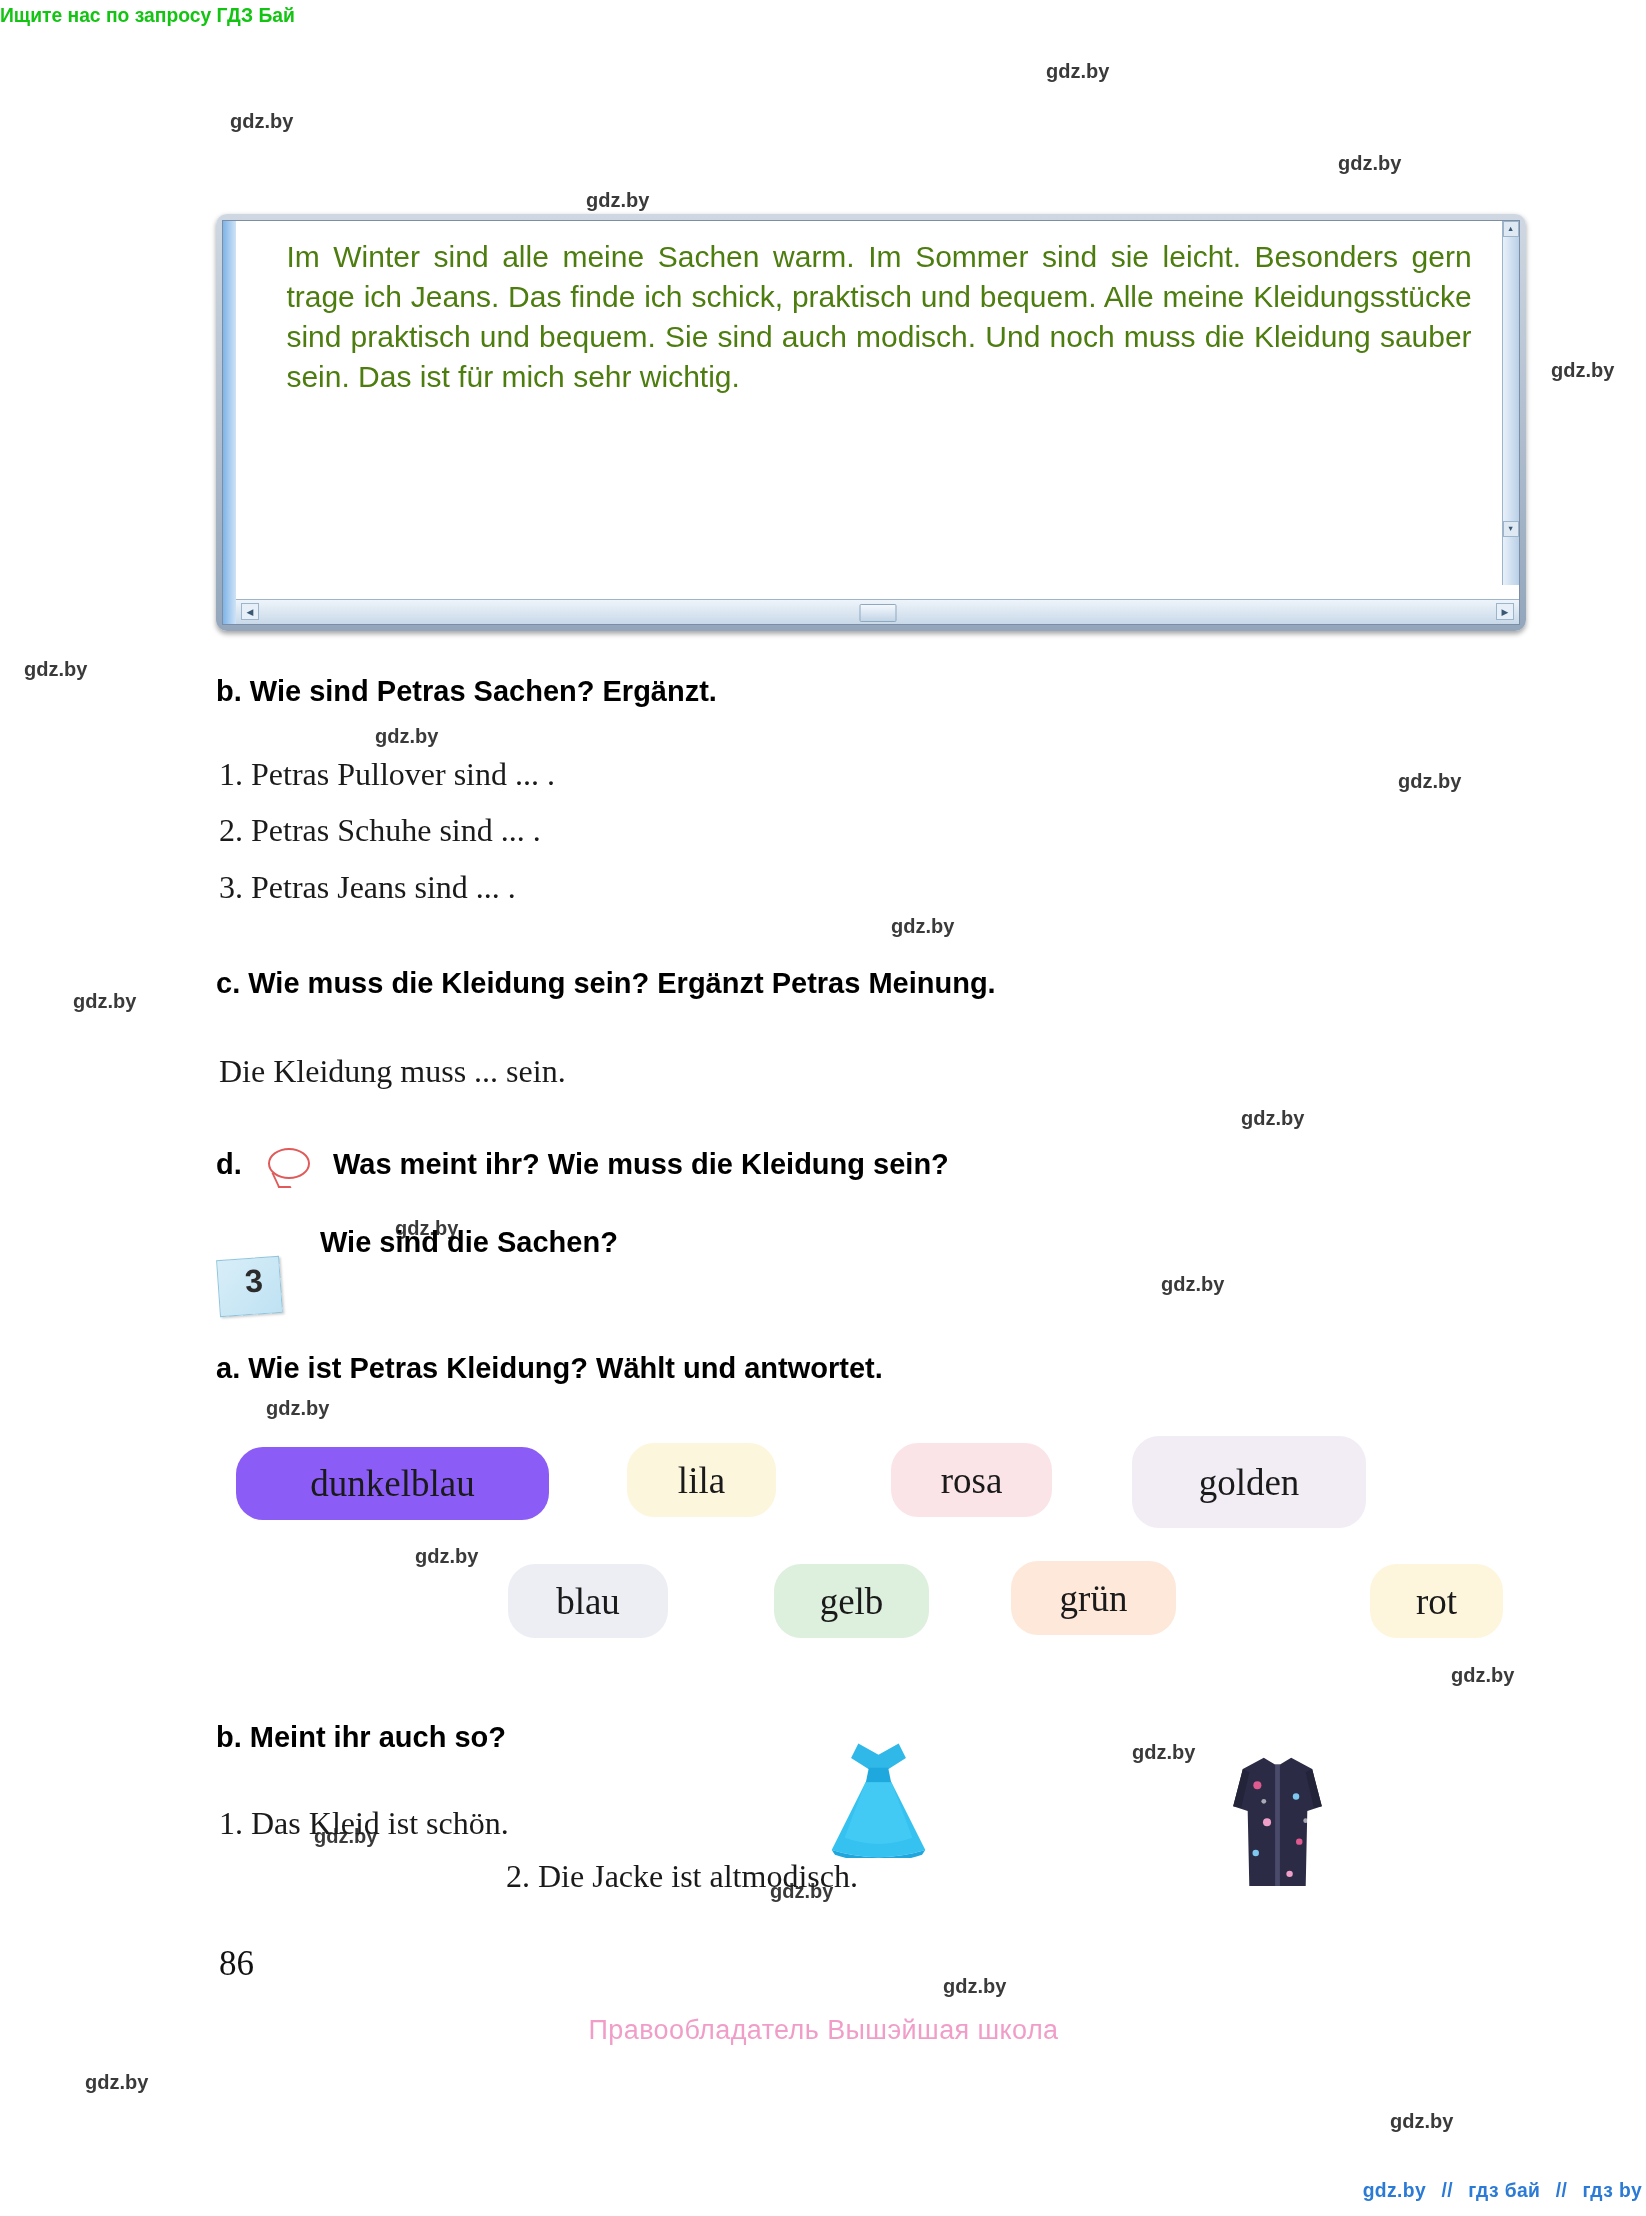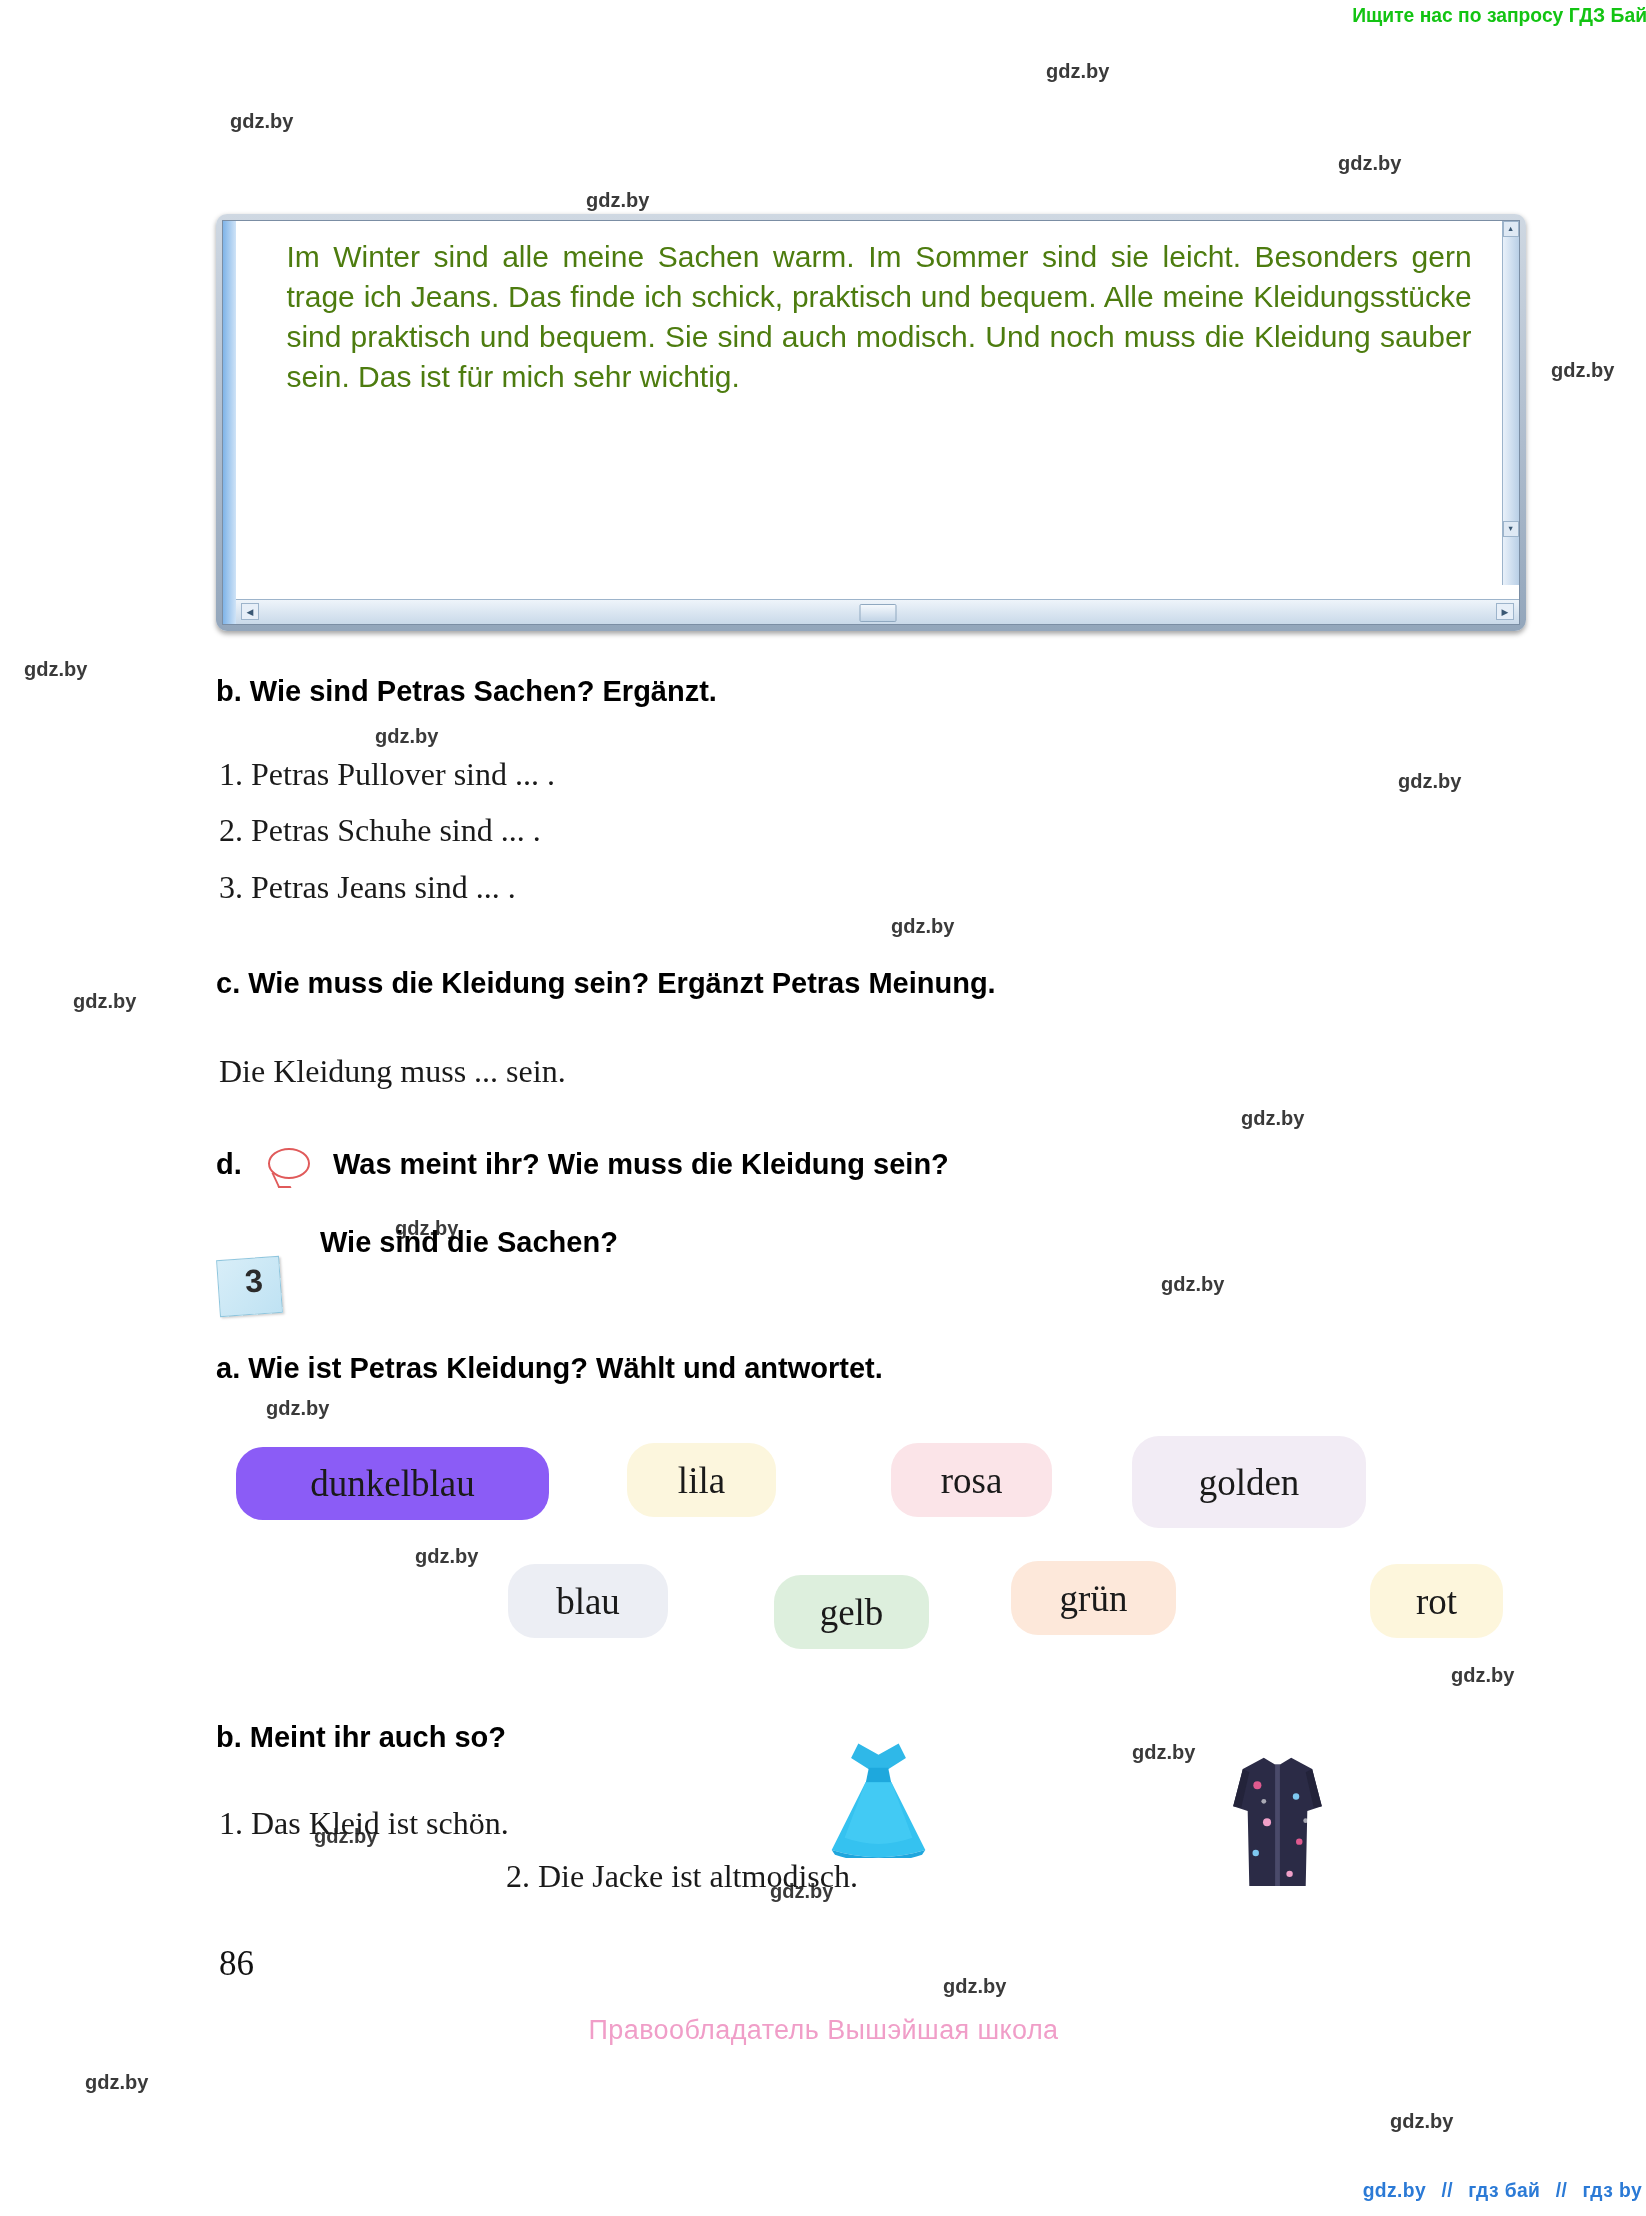--- a/index.html
+++ b/index.html
@@ -25,21 +25,21 @@
     white-space: nowrap;
     pointer-events: none;
   }
 
   
   .top-banner {
     position: absolute;
     top: 4.8px;
     left: 0;
     width: 100%;
-    text-align: right;
+    text-align: left;
     color: #13c413;
     font-size: 19.3px;
     font-weight: 700;
   }
 
   
   .bottom-banner {
     position: absolute;
     bottom: 14.5px;
     left: 0;
@@ -328,21 +328,21 @@
 <div class="head-bold" style="left:320px; top:1226px;">Wie sind die Sachen?</div>
 
 <div class="head-bold" style="left:216px; top:1352px;">a. Wie ist Petras Kleidung? Wählt und antwortet.</div>
 
 <div id="chips-layer">
     <div class="chip" style="left: 236px; top: 1447px; width: 313px; height: 73px; background: #8b5cf6;">dunkelblau</div>
     <div class="chip" style="left: 627px; top: 1443px; width: 149px; height: 74px; background: rgb(252, 246, 221);">lila</div>
     <div class="chip" style="left: 891px; top: 1443px; width: 161px; height: 74px; background: rgb(251, 228, 232);">rosa</div>
     <div class="chip" style="left: 1132px; top: 1436px; width: 234px; height: 92px; background: rgb(242, 236, 245);">golden</div>
     <div class="chip" style="left: 508px; top: 1564px; width: 160px; height: 74px; background: rgb(236, 238, 244);">blau</div>
-    <div class="chip" style="left: 774px; top: 1564px; width: 155px; height: 74px; background: rgb(221, 239, 221); margin-top: 11px;">gelb</div>
+    <div class="chip" style="left: 774px; top: 1564px; width: 155px; height: 74px; background: rgb(221, 239, 221);">gelb</div>
     <div class="chip" style="left: 1011px; top: 1561px; width: 165px; height: 74px; background: rgb(253, 232, 218);">grün</div>
     <div class="chip" style="left: 1370px; top: 1564px; width: 133px; height: 74px; background: rgb(253, 246, 220);">rot</div>
   </div>
 
 <div class="head-bold" style="left:216px; top:1721px;">b. Meint ihr auch so?</div>
 
 <div class="serif-line" style="left:219px; top:1805px;">1. Das Kleid ist schön.</div>
 <div class="serif-line" style="left:506px; top:1858px;">2. Die Jacke ist altmodisch.</div>
 
 <svg class="dress" viewBox="0 0 140 150">

